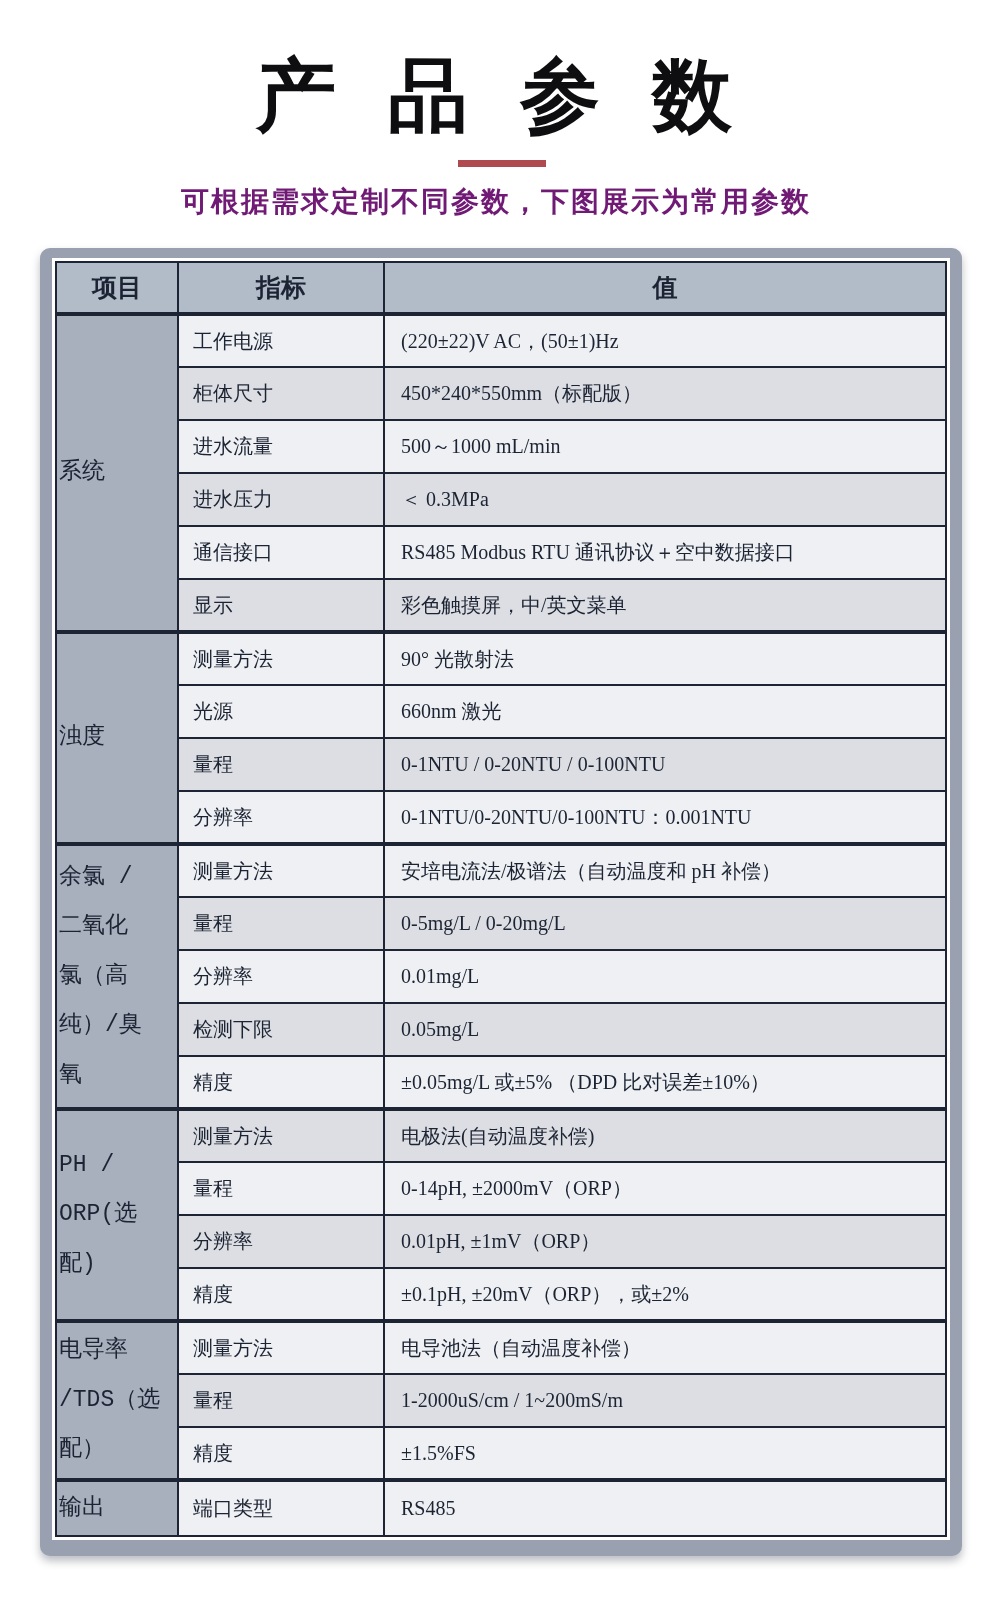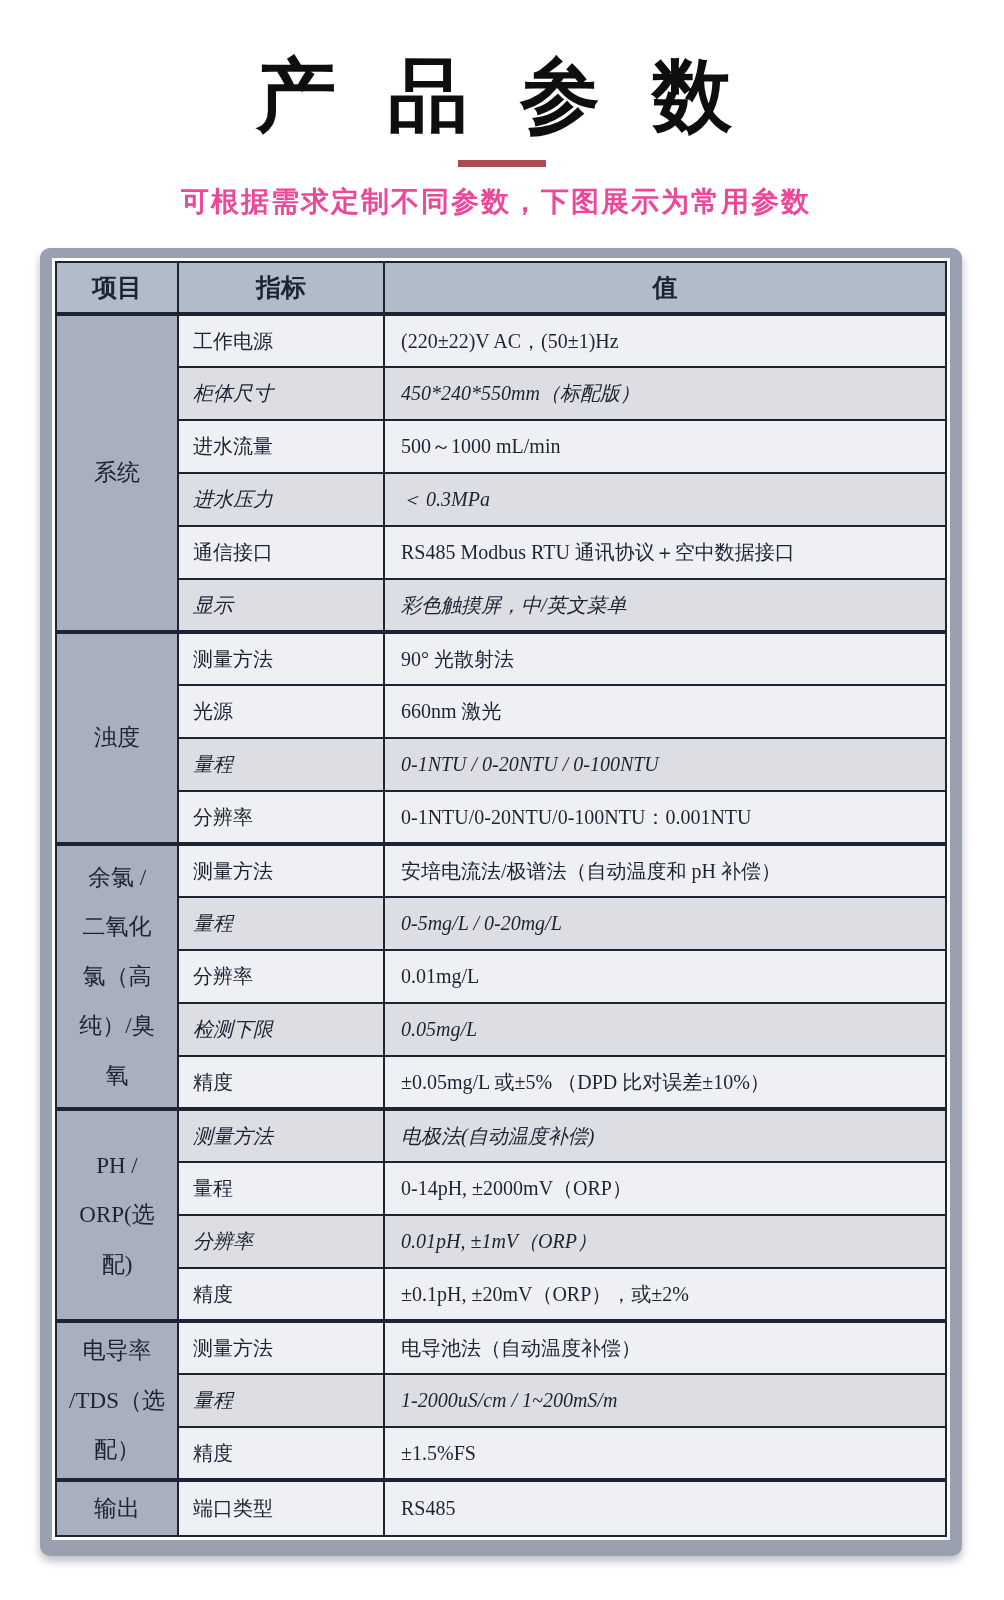--- a/index.html
+++ b/index.html
@@ -30,21 +30,21 @@
     height: 7px;
     background: #ae4a50;
     margin: 24px auto 0 auto;
   }
   .subtitle {
     margin: 16px 12px 0 0;
     text-align: center;
     font-size: 28px;
     font-weight: 700;
     letter-spacing: 2px;
-    color: #ec4899;
+    color: #701a75;
   }
 
   .frame {
     position: absolute;
     left: 40px;
     top: 248px;
     width: 922px;
     box-sizing: border-box;
     background: #99a1b1;
     border-radius: 10px;
@@ -71,31 +71,32 @@
     background: #b2bbc8;
     font-size: 25px;
     font-weight: 700;
     text-align: center;
     border-bottom-width: 3px;
   }
   .col-item { width: 122px; }
   .col-ind  { width: 206px; font-family: Liberation Serif, serif; }
 
   .spec td { height: 53px; font-size: 20px; background: #eef0f4; }
-  .spec tr.shade td.ind, .spec tr.shade td.val { background: #dcdee3; font-style: italic; }
+  .spec tr.shade td.ind, .spec tr.shade td.val { background: #dcdee3; }
   .spec tr.gs td { border-top-width: 4px; }
 
   td.group {
     background: #a8b0be;
-    text-align: center;
+    text-align: left;
     vertical-align: middle;
     font-size: 23px;
     line-height: 2.15;
     white-space: pre-line;
     padding: 2px;
+    font-family: Liberation Mono, monospace;
   }
   td.ind { padding-left: 14px; }
   td.val { padding-left: 16px; }
 </style>
 </head>
 <body>
 
 <div class="page">
 
   <h1 class="title">产 品 参 数</h1>

